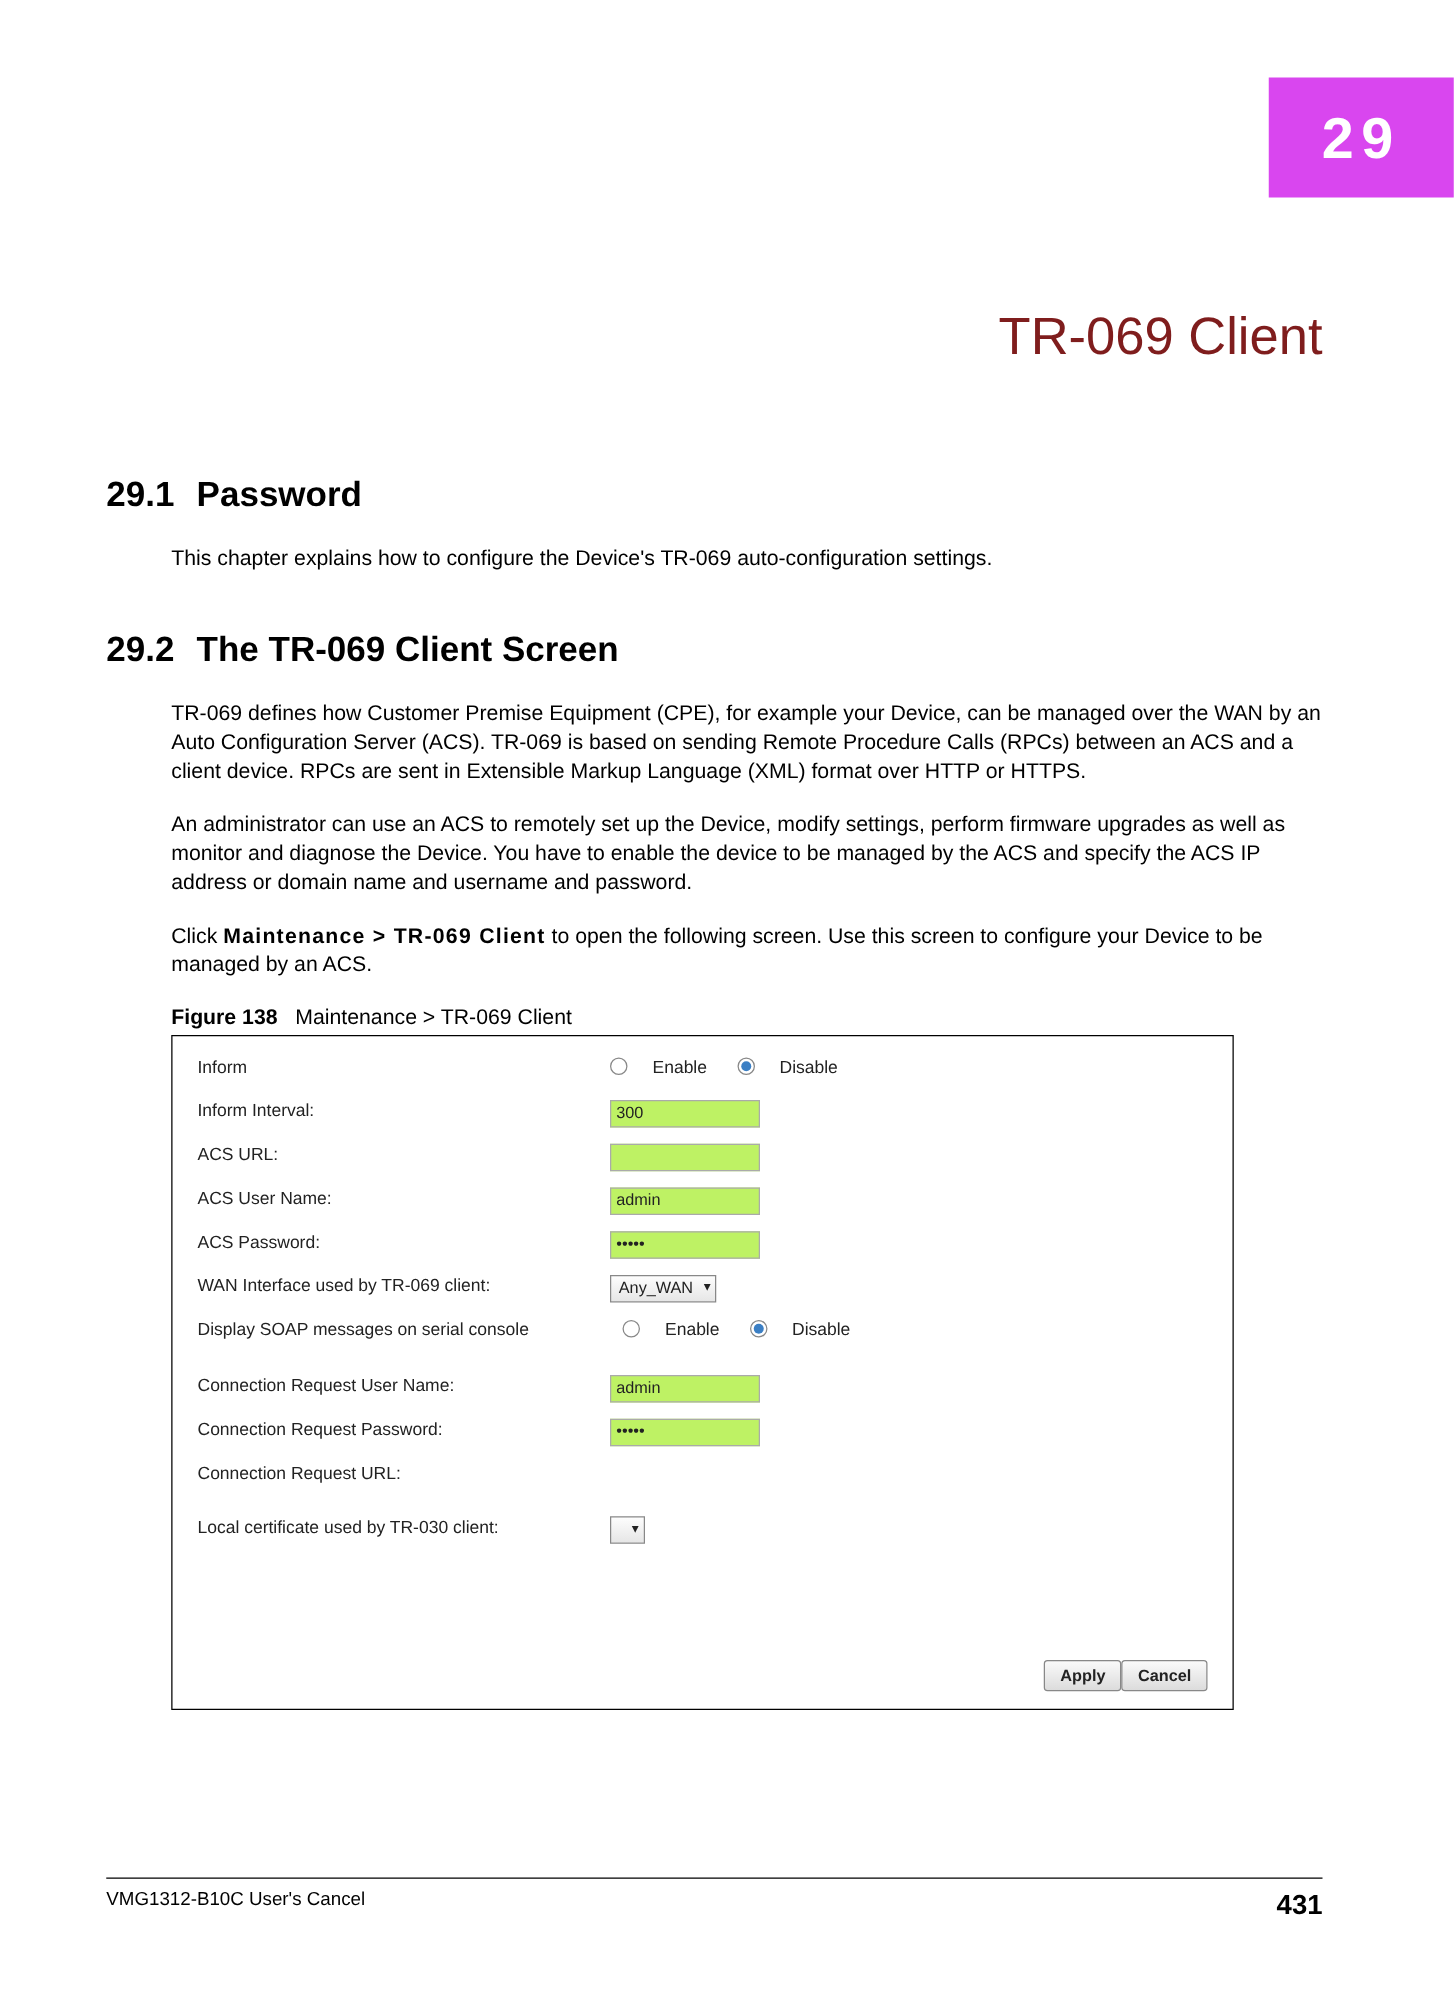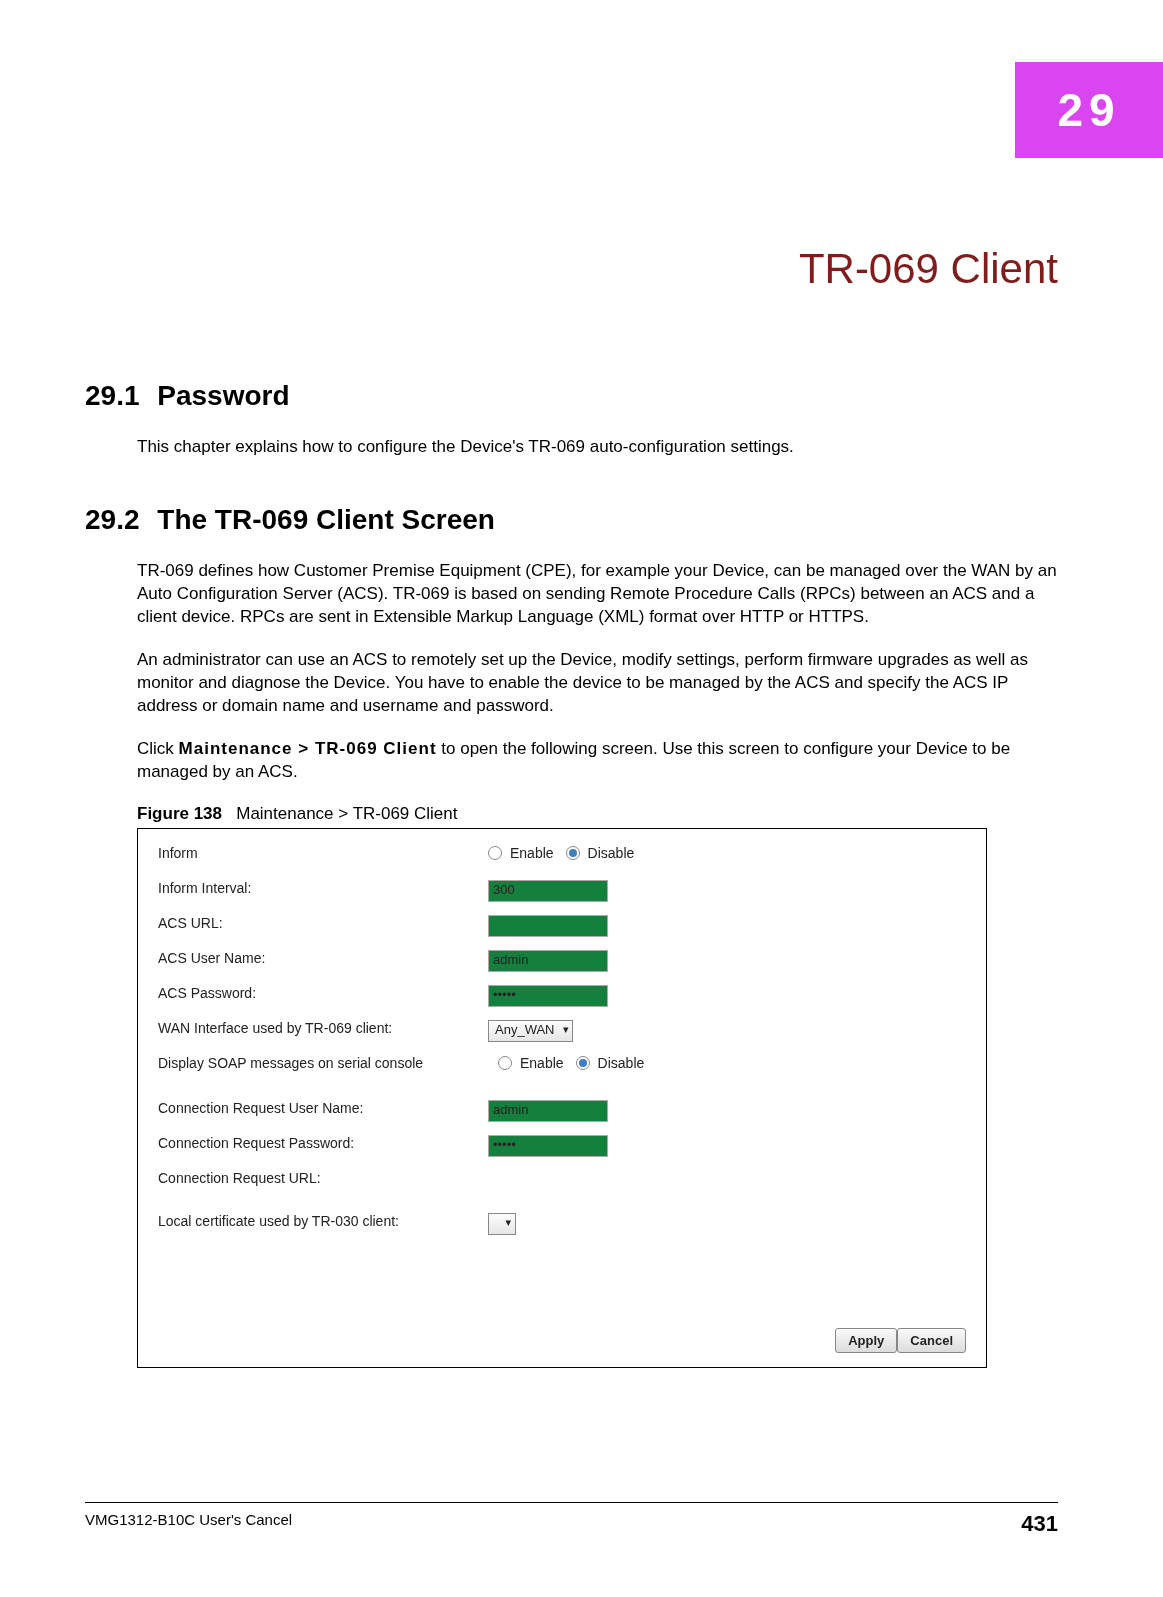--- a/index.html
+++ b/index.html
@@ -94,37 +94,37 @@
   .form-row {
     display: flex;
     align-items: flex-start;
     margin-bottom: 11px;
     min-height: 24px;
   }
   .form-label {
     width: 330px;
     flex-shrink: 0;
   }
-  .radio-group { display: flex; align-items: center; gap: 4px; }
+  .radio-group { display: flex; align-items: center; gap: 16px; }
   .radio {
     width: 14px; height: 14px; border-radius: 50%;
     border: 1px solid #888; display: inline-block;
     position: relative; margin: 0 4px 0 8px;
   }
   .radio.checked::after {
     content: ""; position: absolute; top: 2px; left: 2px;
     width: 8px; height: 8px; border-radius: 50%; background: #3b7fc4;
   }
   .radio:first-child { margin-left: 0; }
   .text-input {
     width: 120px; height: 22px;
     border: 1px solid #aaa;
     padding: 1px 4px;
     font-size: 13px;
-    background: #15803d;
+    background: #bef264;
   }
   .select {
     height: 22px; border: 1px solid #888;
     background: linear-gradient(#fdfdfd,#e6e6e6);
     padding: 1px 18px 1px 6px;
     font-size: 13px;
     position: relative;
     display: inline-block;
     min-width: 80px;
   }

